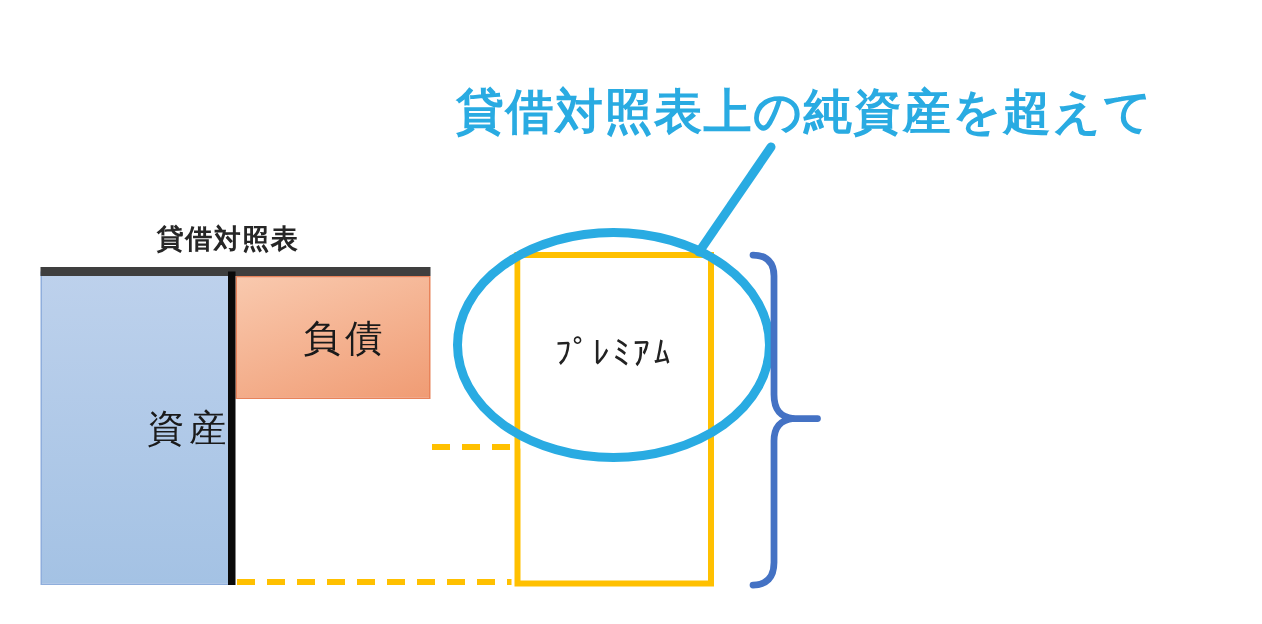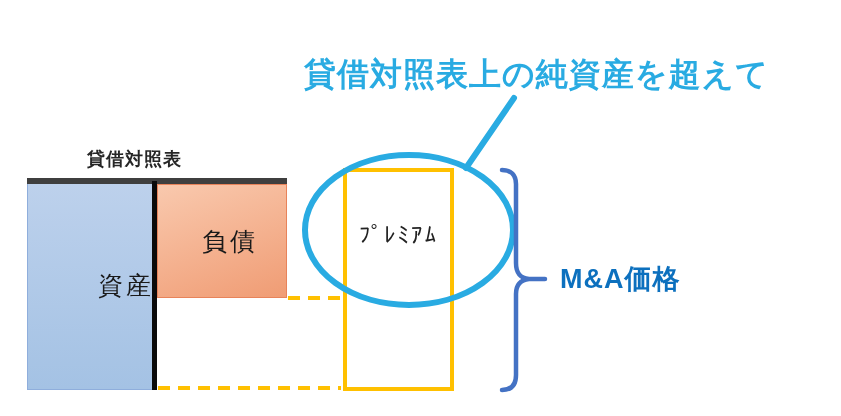--- a/index.html
+++ b/index.html
@@ -10,49 +10,49 @@
     overflow:hidden;
     font-family:"Liberation Sans", sans-serif;
   }
   .headline{
     position:absolute;left:304px;top:10px;
     font-size:32px;line-height:39px;font-weight:bold;
     color:#29ABE2;letter-spacing:1px;white-space:nowrap;margin-top:45px;
   }
   .bs-title{
     position:absolute;left:87px;top:147px;width:130px;
-    font-size:18px;font-weight:bold;color:#262626;
+    text-align:center;font-size:18px;font-weight:bold;color:#262626;
     letter-spacing:1px;
   }
   .box{
     position:absolute;display:flex;align-items:center;justify-content:center;
     box-sizing:border-box;color:#1a1a1a;
   }
   .assets-box{
     left:27px;top:181px;width:128px;height:209px;
     background:linear-gradient(180deg,#BDD1EC 0%,#A4C2E4 100%);
     border:1px solid #8FAEDC;
     font-size:25px;letter-spacing:3px;justify-content:flex-end;
   }
   .liabilities-box{
-    left:157px;top:184px;width:130px;height:114px;
+    left:157px;top:184px;width:130px;height:82px;
     background:linear-gradient(160deg,#F9C9AE 0%,#F09C74 100%);
     border:1px solid #E8835A;
     font-size:25px;letter-spacing:3px;padding-left:16px;
   }
   .top-bar{
     position:absolute;left:27px;top:178px;width:260px;height:6px;
     background:#3F3F3F;
   }
   .divider-bar{
     position:absolute;left:152px;top:181px;width:5px;height:209px;
     background:#0A0A0A;
   }
   .mna-box{
-    position:absolute;left:343px;top:168px;width:111px;height:223px;
+    position:absolute;left:343px;top:168px;width:133px;height:223px;
     box-sizing:border-box;border:4px solid #FFC000;background:#fff;
     display:flex;flex-direction:column;
   }
   .premium-section{
     flex:0 0 127px;display:flex;align-items:center;justify-content:center;
     background:#ffffff;font-size:23px;letter-spacing:2px;color:#222;
   }
   .netassets-section{
     flex:1 1 auto;display:flex;align-items:center;justify-content:center;
     background:linear-gradient(180deg,#FCDA9E 0%,#F8CC74 100%);
@@ -95,15 +95,14 @@
   </div>
 
   <svg class="overlay" viewBox="0 0 841 416" xmlns="http://www.w3.org/2000/svg">
     <line x1="288" y1="298" x2="344" y2="298" stroke="#FFC000" stroke-width="4" stroke-dasharray="12 8"></line>
     <line x1="158" y1="388" x2="341" y2="388" stroke="#FFC000" stroke-width="4" stroke-dasharray="12 8"></line>
     <ellipse cx="409" cy="230" rx="104" ry="75" fill="none" stroke="#29ABE2" stroke-width="6"></ellipse>
     <line x1="514" y1="98" x2="466" y2="168" stroke="#29ABE2" stroke-width="6" stroke-linecap="round"></line>
     <path d="M 502,170 C 511,170 516,175 516,184 L 516,263 C 516,273 520,278 529,279 L 545,279 M 529,279 C 520,280 516,285 516,294 L 516,375 C 516,385 511,390 502,390" fill="none" stroke="#4472C4" stroke-width="4.5" stroke-linecap="round"></path>
   </svg>
 
-  <div class="mna-price-label">M&amp;A価格</div>
 
 </div>
 
 </body></html>

